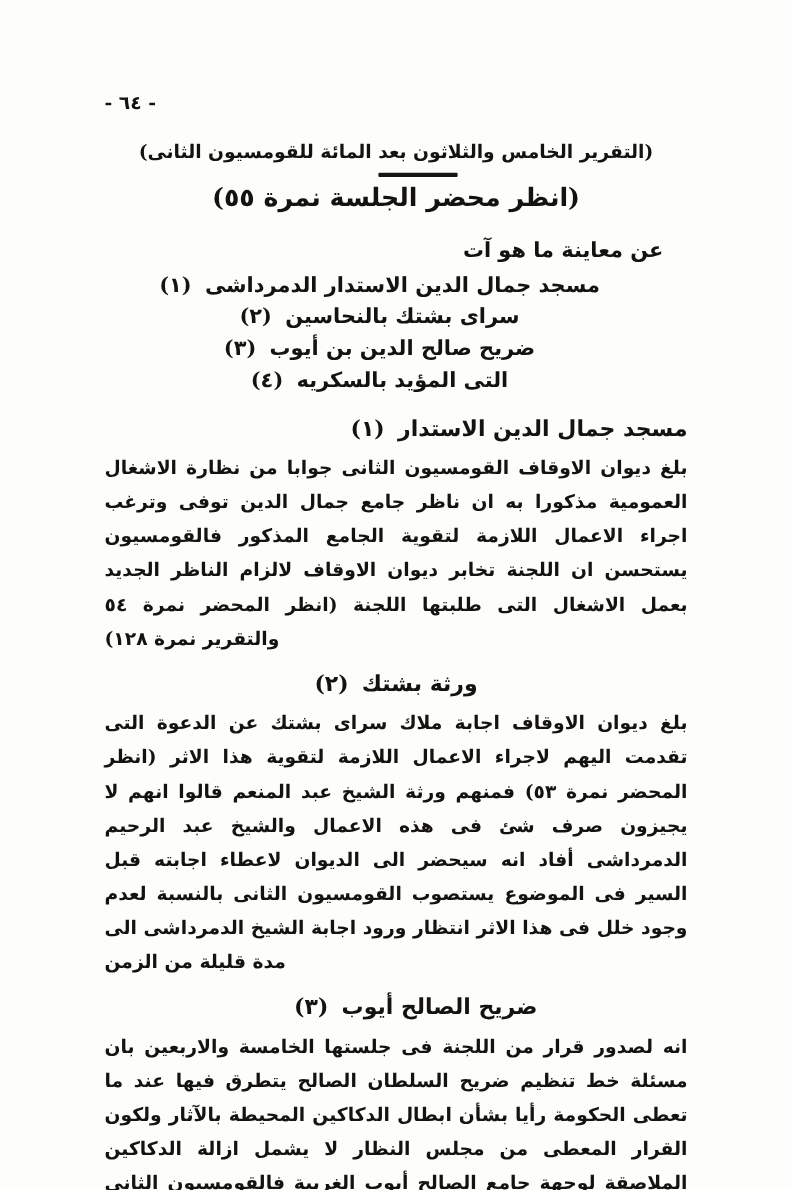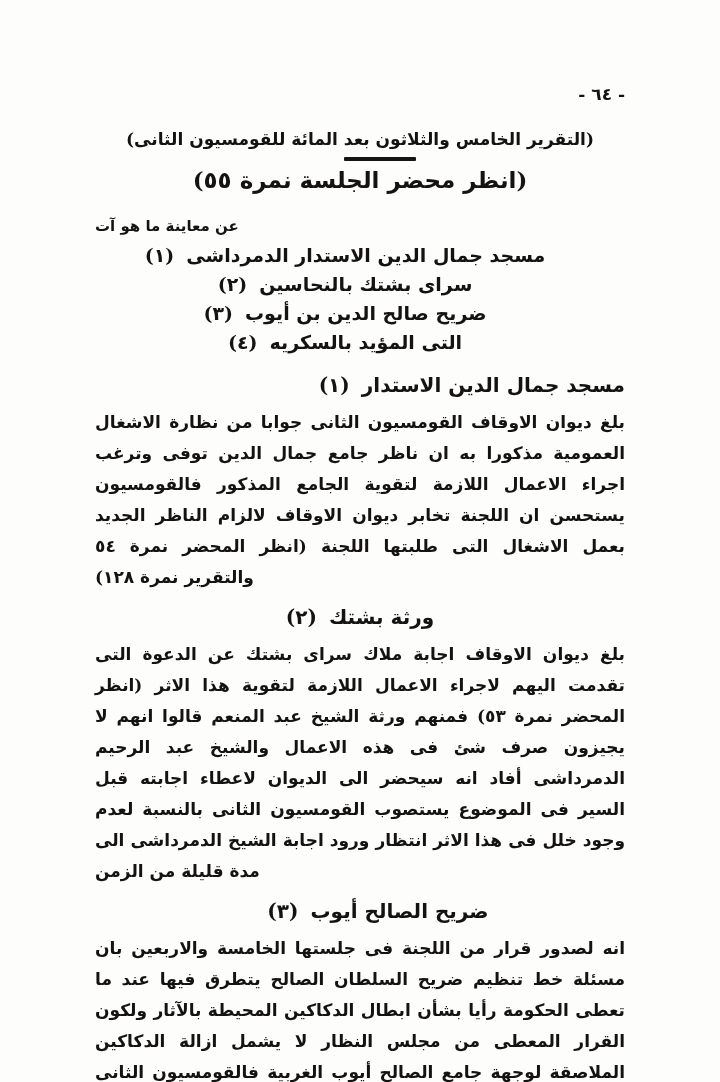--- a/index.html
+++ b/index.html
@@ -17,21 +17,21 @@
     overflow: hidden;
   }
   .content {
     position: absolute;
     top: 0;
     left: 95px;
     width: 530px;
   }
   .page-number {
     margin-top: 84px;
-    text-align: right;
+    text-align: left;
     font-size: 17px;
     font-weight: bold;
     letter-spacing: 4px;
     direction: rtl;
   }
   .header-line1 {
     margin-top: 20px;
     text-align: center;
     direction: rtl;
     font-size: 17px;
@@ -50,23 +50,23 @@
     margin-top: 6px;
     text-align: center;
     direction: rtl;
     font-size: 23px;
     font-weight: bold;
     line-height: 26px;
   }
   .intro-line {
     margin-top: 24px;
     direction: rtl;
-    text-align: left;
+    text-align: right;
     padding-right: 22px;
-    font-size: 15px;
+    font-size: 19px;
     font-weight: bold;
   }
   .monument-list {
     margin-top: 6px;
     padding-right: 30px;
   }
   .list-row {
     display: flex;
     flex-direction: row;
     justify-content: center;

